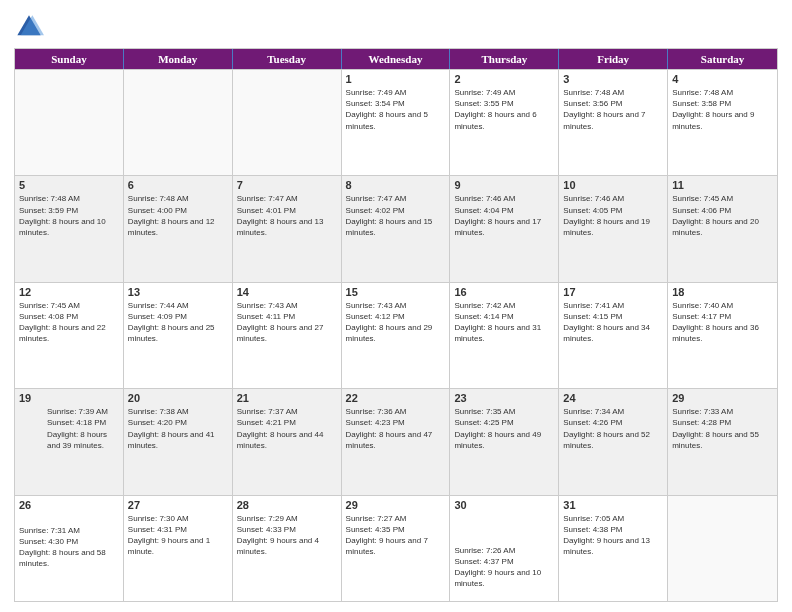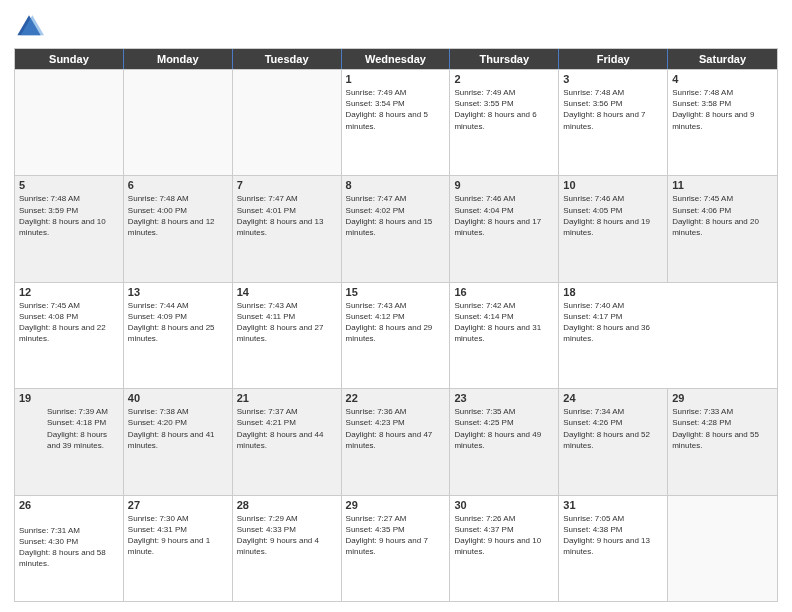--- a/index.html
+++ b/index.html
@@ -61,21 +61,22 @@
     }
     .calendar {
       flex: 1;
       display: flex;
       flex-direction: column;
       border: 1px solid #ccc;
     }
     .cal-header {
       display: grid;
       grid-template-columns: repeat(7, 1fr);
-      background: #404040;
+      background: #701a75;
+      font-family: Liberation Serif, serif;
     }
     .cal-header-cell {
       color: #fff;
       font-size: 11px;
       font-weight: bold;
       text-align: center;
       padding: 4px 2px;
       border-right: 1px solid #4a7bc4;
     }
     .cal-header-cell:last-child {
@@ -252,35 +253,41 @@
 Sunset: 4:12 PM
 Daylight: 8 hours and 29 minutes.</div>
           </div>
           <div class="cal-cell">
             <div class="day-number">16</div>
             <div class="cell-text" style="white-space: pre-line;">Sunrise: 7:42 AM
 Sunset: 4:14 PM
 Daylight: 8 hours and 31 minutes.</div>
           </div>
           <div class="cal-cell">
+            <div class="day-number">17</div>
+            <div class="cell-text" style="white-space: pre-line;">Sunrise: 7:41 AM
+Sunset: 4:15 PM
+Daylight: 8 hours and 34 minutes.</div>
+          </div>
+          <div class="cal-cell">
             <div class="day-number">18</div>
             <div class="cell-text" style="white-space: pre-line;">Sunrise: 7:40 AM
 Sunset: 4:17 PM
 Daylight: 8 hours and 36 minutes.</div>
           </div>
         </div>
         <div class="cal-row">
           <div class="cal-cell shaded">
             <div class="day-number">19</div>
             <div class="cell-text" style="white-space: pre-line; margin-left: 28px;">Sunrise: 7:39 AM
 Sunset: 4:18 PM
 Daylight: 8 hours and 39 minutes.</div>
           </div>
           <div class="cal-cell shaded">
-            <div class="day-number">40</div>
+            <div class="day-number">20</div>
             <div class="cell-text" style="white-space: pre-line;">Sunrise: 7:38 AM
 Sunset: 4:20 PM
 Daylight: 8 hours and 41 minutes.</div>
           </div>
           <div class="cal-cell shaded">
             <div class="day-number">21</div>
             <div class="cell-text" style="white-space: pre-line;">Sunrise: 7:37 AM
 Sunset: 4:21 PM
 Daylight: 8 hours and 44 minutes.</div>
           </div>
@@ -329,21 +336,21 @@
 Daylight: 9 hours and 4 minutes.</div>
           </div>
           <div class="cal-cell">
             <div class="day-number">29</div>
             <div class="cell-text" style="white-space: pre-line;">Sunrise: 7:27 AM
 Sunset: 4:35 PM
 Daylight: 9 hours and 7 minutes.</div>
           </div>
           <div class="cal-cell">
             <div class="day-number">30</div>
-            <div class="cell-text" style="white-space: pre-line;">Sunrise: 7:26 AM
+            <div class="cell-text" style="white-space: pre-line; margin-top: 32px;">Sunrise: 7:26 AM
 Sunset: 4:37 PM
 Daylight: 9 hours and 10 minutes.</div>
           </div>
           <div class="cal-cell">
             <div class="day-number">31</div>
             <div class="cell-text" style="white-space: pre-line;">Sunrise: 7:05 AM
 Sunset: 4:38 PM
 Daylight: 9 hours and 13 minutes.</div>
           </div>
           <div class="cal-cell empty"></div>

